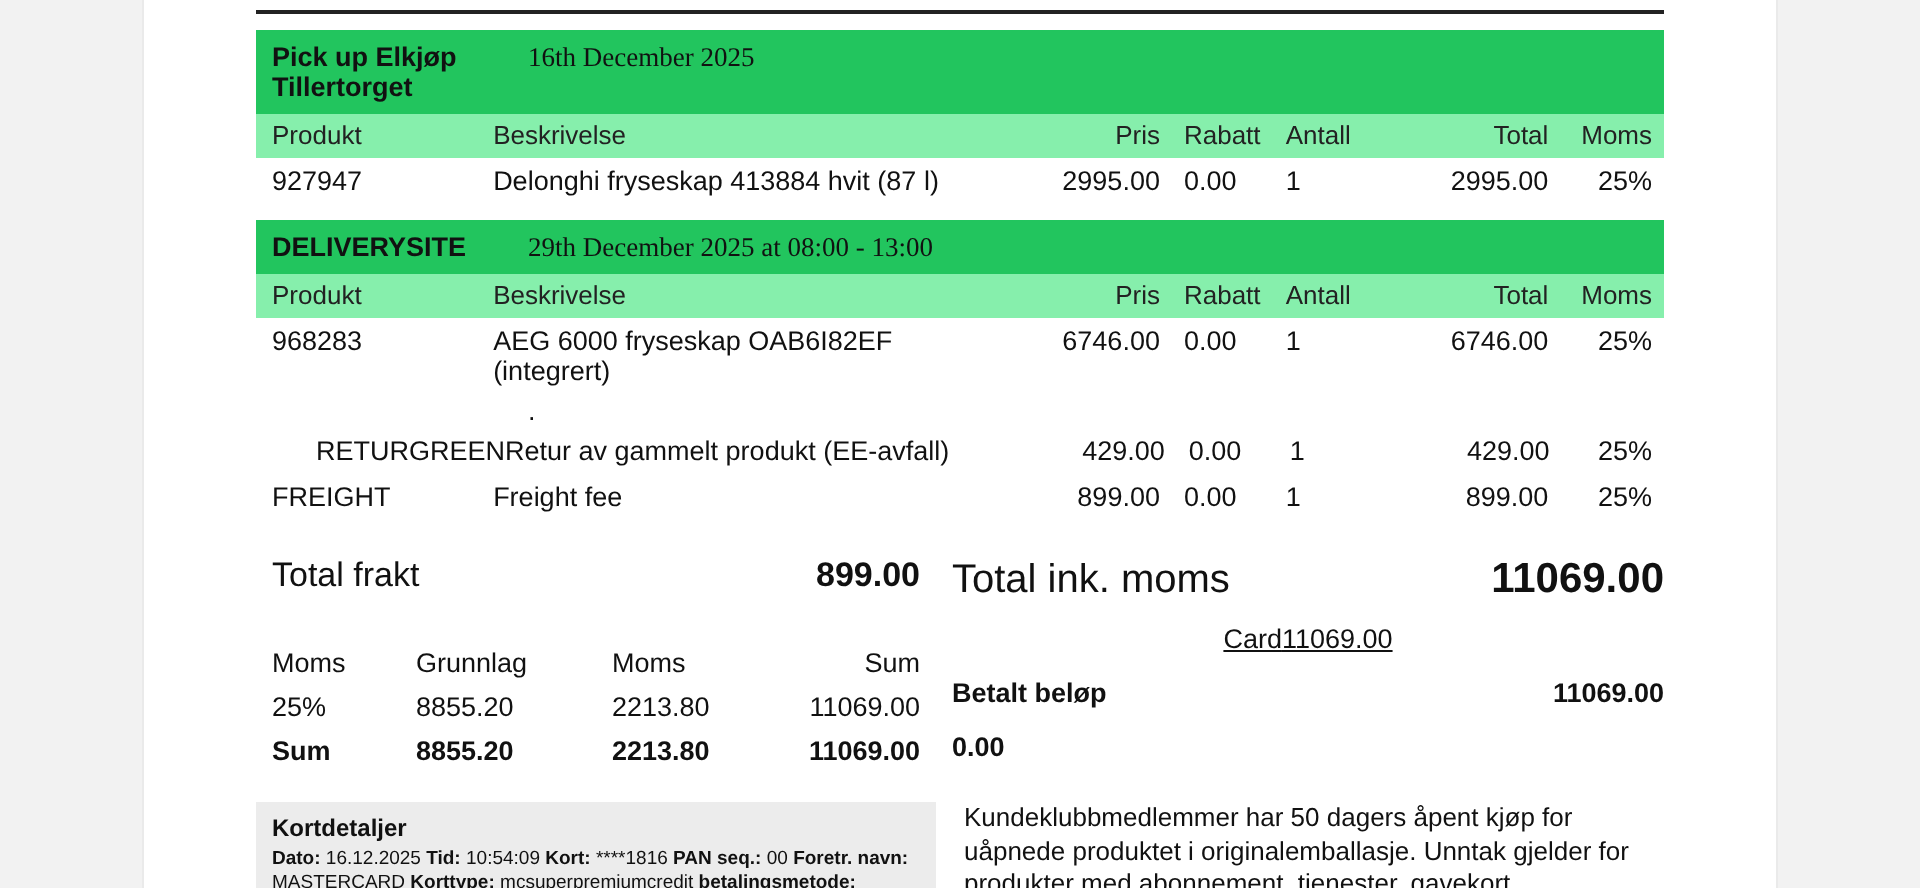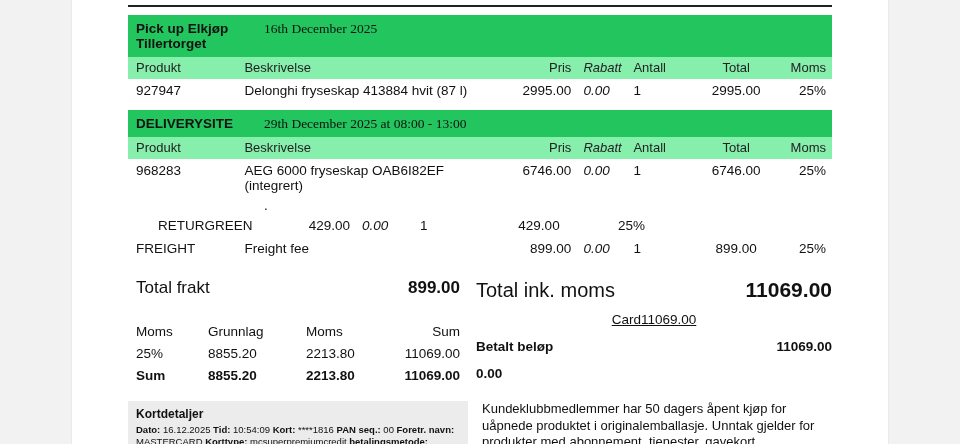--- a/index.html
+++ b/index.html
@@ -62,23 +62,23 @@
   }
   .row {
     display: flex;
     padding: 4px 6px 4px 8px;
     font-size: 13.5px;
   }
   .row.dotrow { padding-top: 1px; padding-bottom: 1px; }
   .c-prod  { width: 128px; }
   .c-desc  { width: 300px; }
   .c-pris  { width: 86px; text-align: right; }
-  .c-rab   { width: 52px; text-align: left; padding-left: 12px; font-style: italic; }
+  .c-rab   { width: 52px; text-align: left; padding-left: 12px; }
   .c-ant   { width: 60px; text-align: left; padding-left: 6px; }
-  .c-tot   { width: 92px; text-align: center; margin-left: 13px; }
+  .c-tot   { width: 92px; text-align: right; }
   .c-moms  { width: 60px; text-align: right; }
   .indent  { padding-left: 22px; box-sizing: border-box; }
 
   
   .totals {
     display: flex;
     margin-top: 18px;
   }
   .tot-left  { width: 340px; padding-left: 8px; box-sizing: border-box; }
   .tot-right { width: 364px; padding-left: 8px; box-sizing: border-box; }
@@ -212,20 +212,21 @@
         <div class="c-moms">25%</div>
       </div>
 
       <div class="row dotrow">
         <div class="c-prod"></div>
         <div class="c-desc">.</div>
       </div>
 
       <div class="row">
         <div class="c-prod indent">RETURGREEN</div>
+        <div class="c-desc">Retur av gammelt produkt (EE-avfall)</div>
         <div class="c-pris">429.00</div>
         <div class="c-rab">0.00</div>
         <div class="c-ant">1</div>
         <div class="c-tot">429.00</div>
         <div class="c-moms">25%</div>
       </div>
 
       <div class="row">
         <div class="c-prod">FREIGHT</div>
         <div class="c-desc">Freight fee</div>

